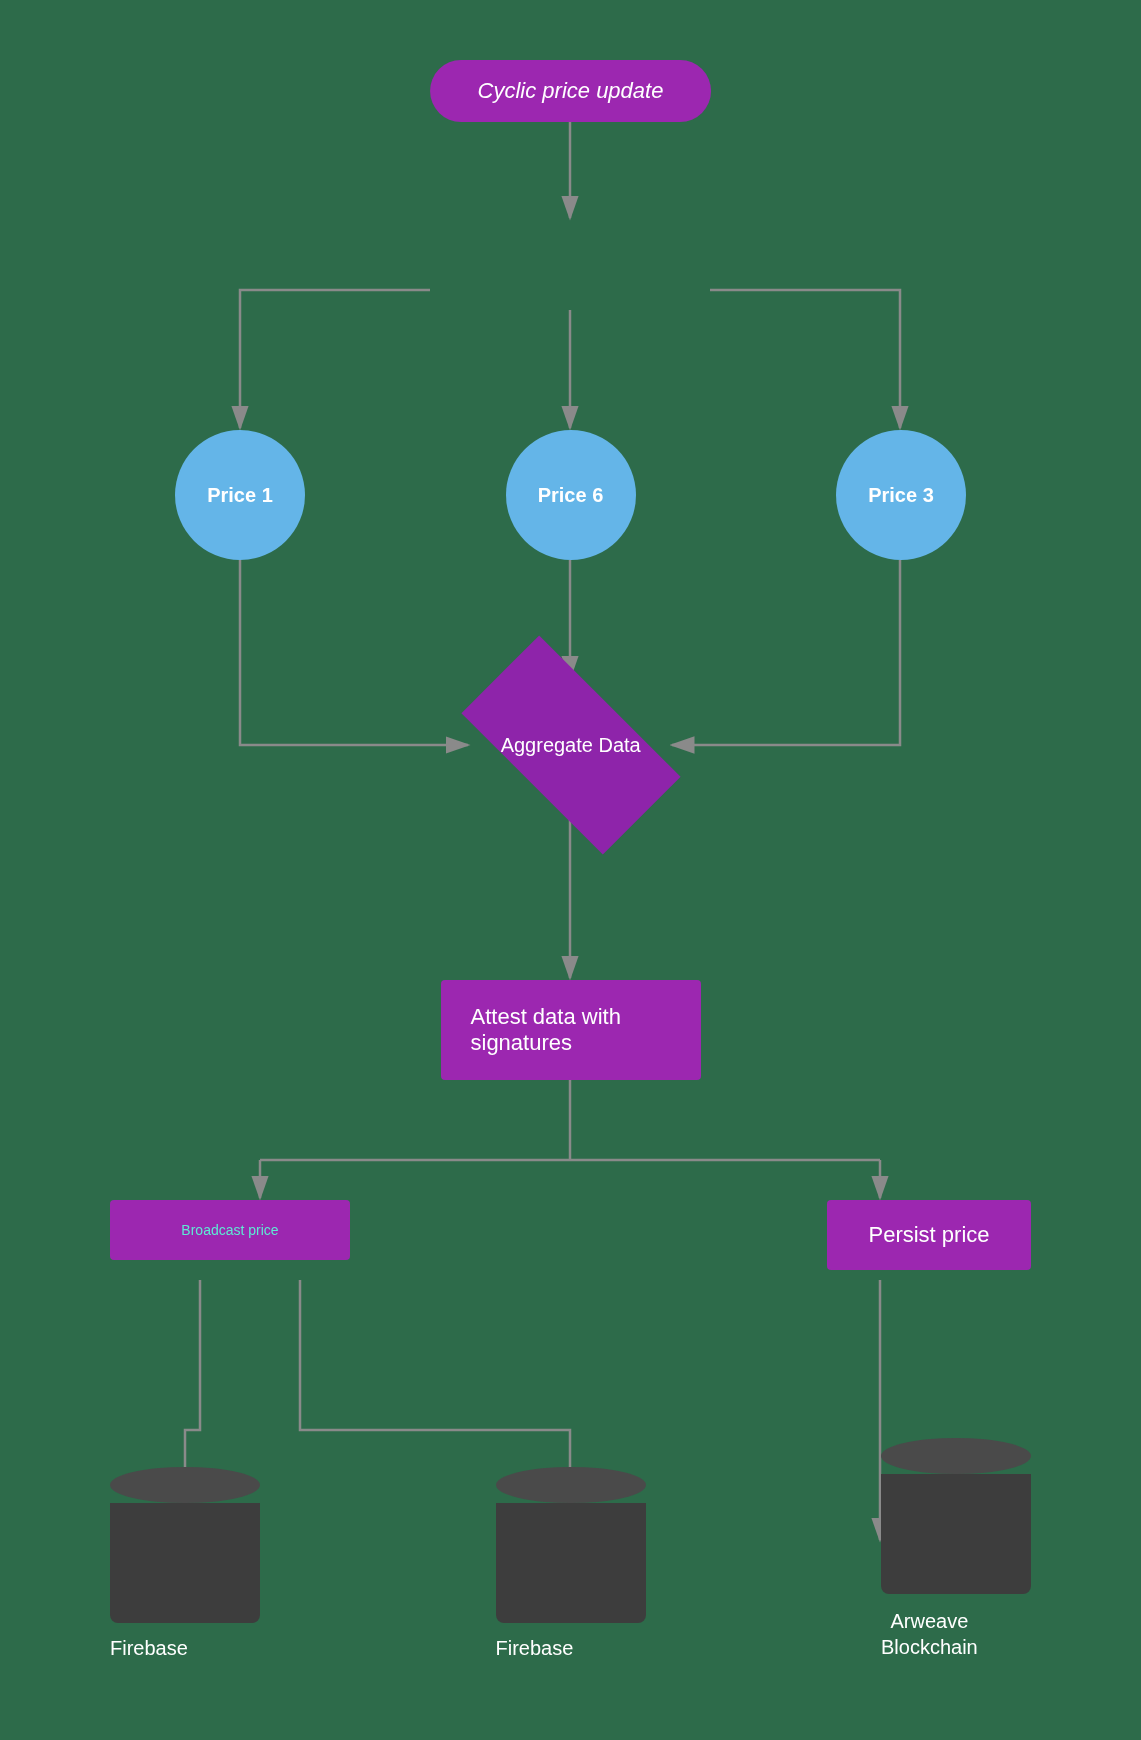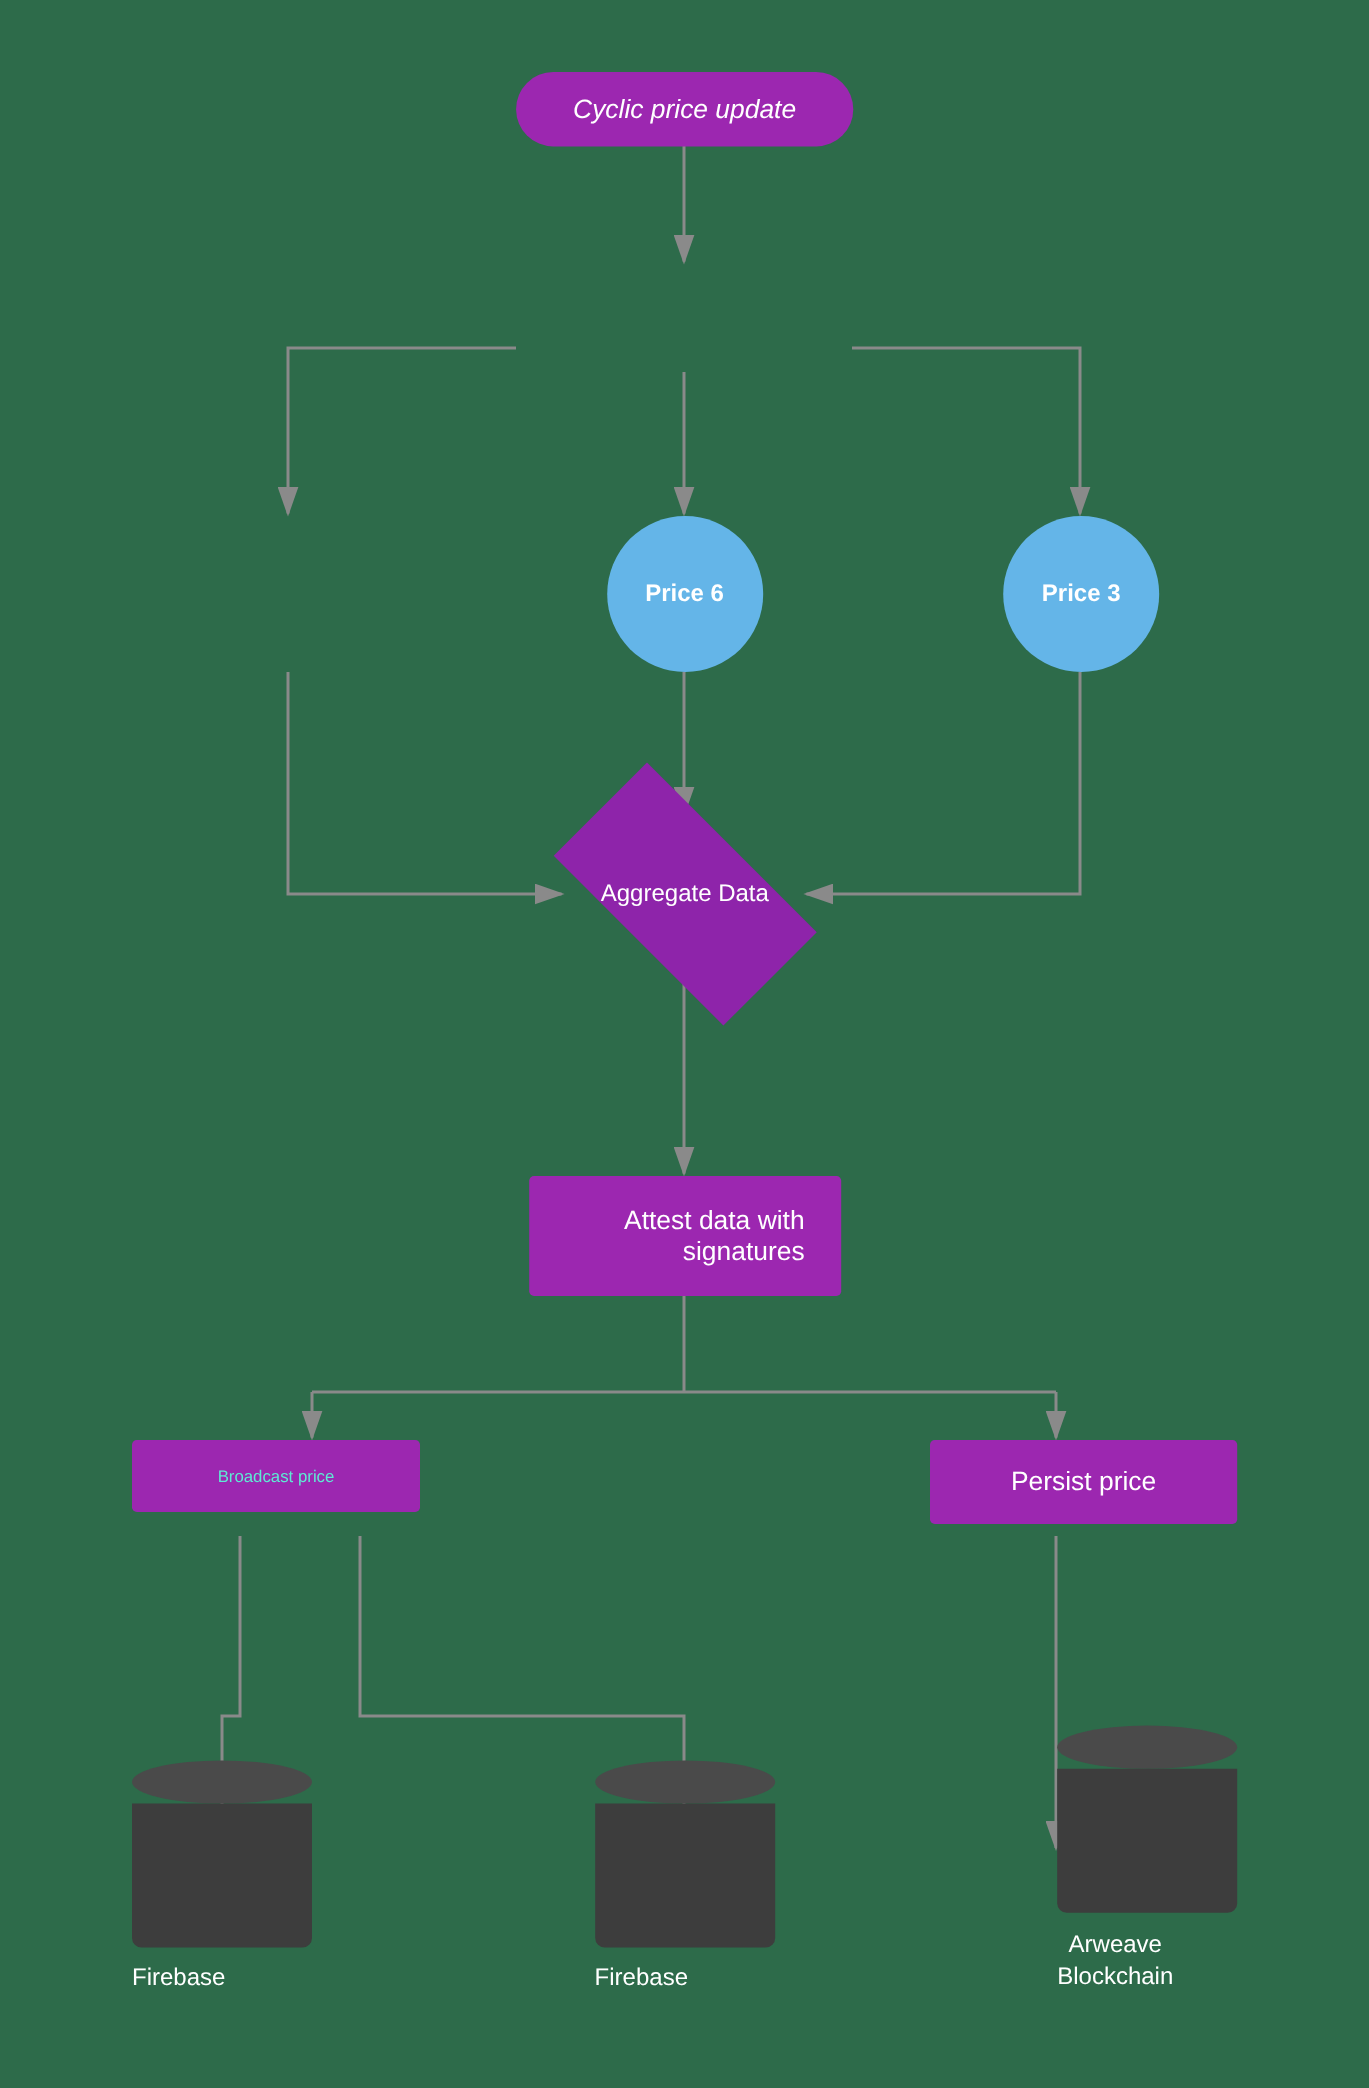--- a/index.html
+++ b/index.html
@@ -128,21 +128,21 @@
       position: absolute;
       left: 50%;
       top: 980px;
       transform: translateX(-50%);
       background-color: #9c27b0;
       border-radius: 4px;
       padding: 24px 30px;
       color: white;
       font-size: 22px;
       font-weight: 500;
-      text-align: right;
+      text-align: left;
       width: 260px;
     }
 
     
     .node-broadcast {
       position: absolute;
       left: 110px;
       top: 1200px;
       background-color: #9c27b0;
       border-radius: 4px;
@@ -159,21 +159,21 @@
       position: absolute;
       right: 110px;
       top: 1200px;
       background-color: #9c27b0;
       border-radius: 4px;
       padding: 22px 30px;
       color: white;
       font-size: 22px;
       font-weight: 500;
       text-align: center;
-      width: 256px;
+      width: 204px;
     }
 
     
     .db-cylinder {
       position: absolute;
       display: flex;
       flex-direction: column;
       align-items: flex-start;
       bottom: 80px;
     }
@@ -259,20 +259,21 @@
     <polyline points="200,1280 200,1430 185,1430 185,1540" stroke="#8a8a8a" stroke-width="2.5" fill="none" marker-end="url(#arrowhead)"></polyline>
 
     <polyline points="300,1280 300,1430 570,1430 570,1540" stroke="#8a8a8a" stroke-width="2.5" fill="none" marker-end="url(#arrowhead)"></polyline>
 
     <line x1="880" y1="1280" x2="880" y2="1540" stroke="#8a8a8a" stroke-width="2.5" marker-end="url(#arrowhead)"></line>
   </svg>
 
   <div class="node-cyclic">Cyclic price update</div>
 
 
+  <div class="node-price node-price1">Price 1</div>
 
   <div class="node-price node-price2">Price 6</div>
 
   <div class="node-price node-price3">Price 3</div>
 
   <div class="node-aggregate-wrapper">
     <div class="node-aggregate">
       <span class="node-aggregate-label">Aggregate Data</span>
     </div>
   </div>

